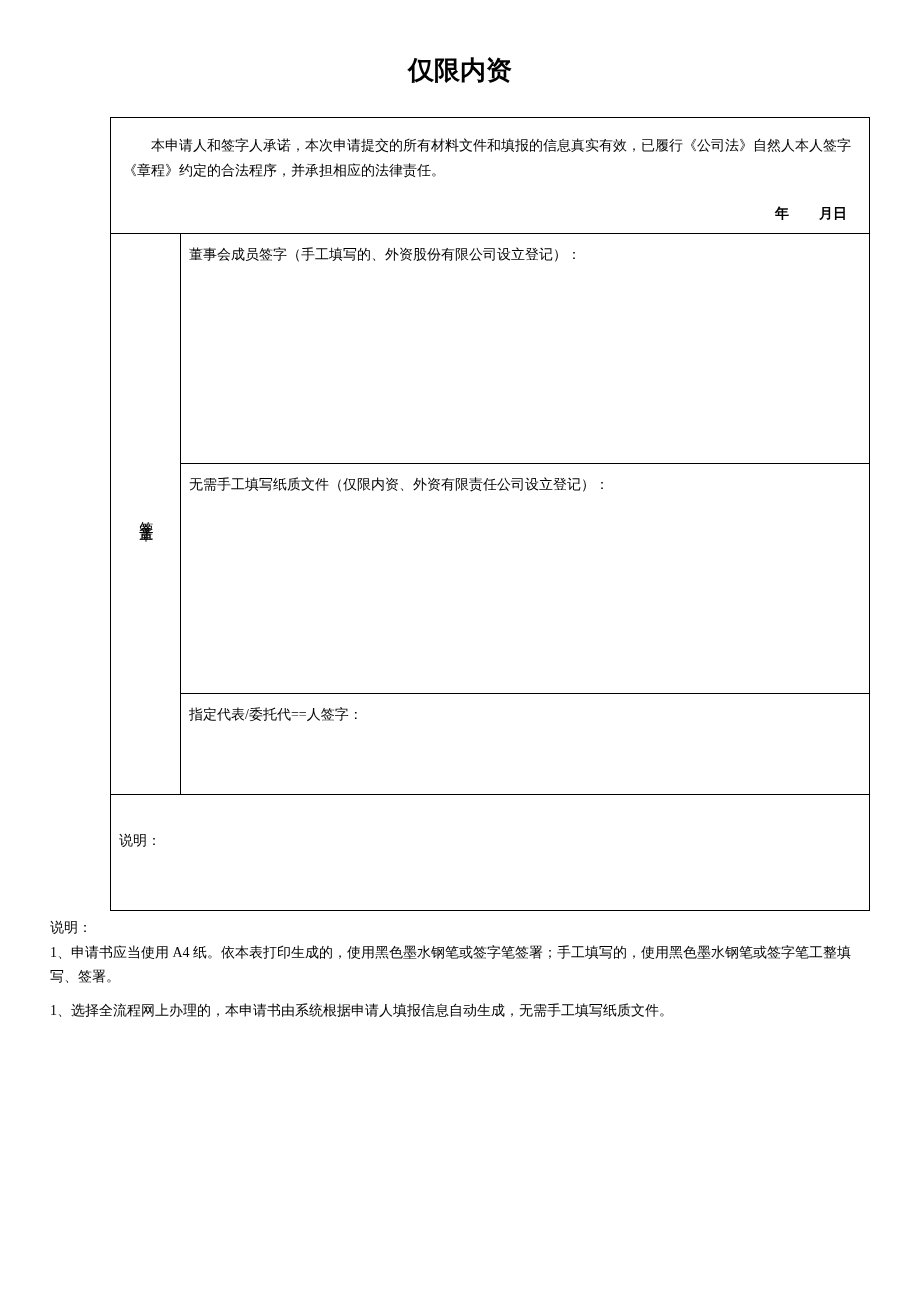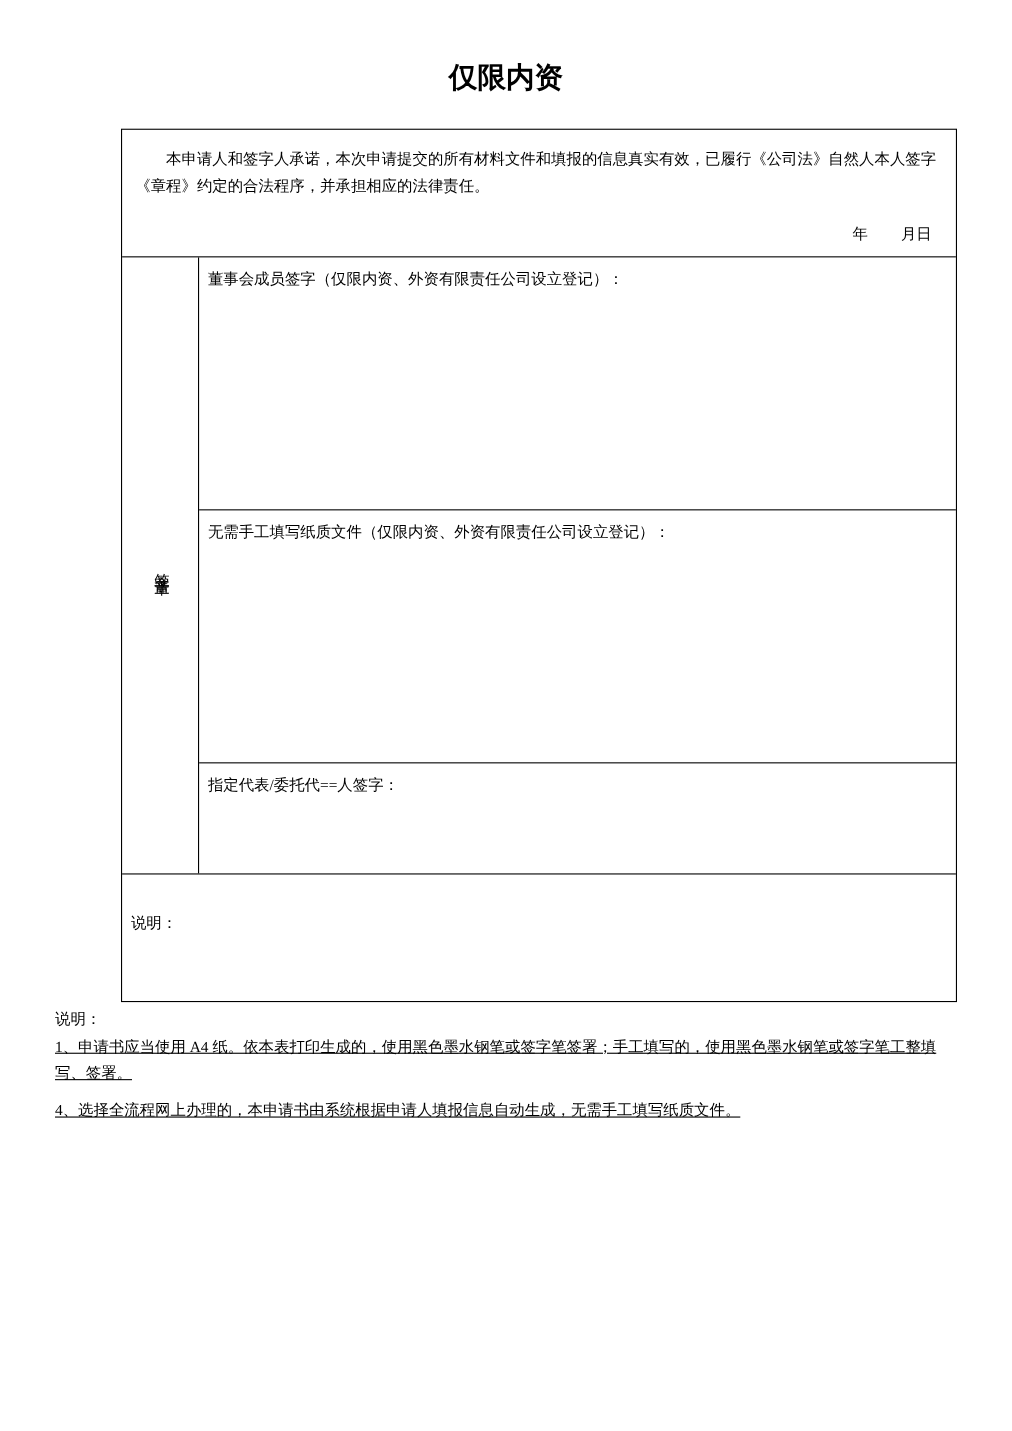--- a/index.html
+++ b/index.html
@@ -30,20 +30,21 @@
       border-bottom: 1px solid #000;
     }
     .commitment-text {
       text-indent: 2em;
       line-height: 1.8;
     }
     .date-line {
       text-align: right;
       margin-top: 20px;
       padding-right: 10px;
+      font-weight: bold;
     }
     .date-line .year-gap {
       display: inline-block;
       width: 30px;
     }
     .signature-area {
       display: flex;
       border-bottom: 1px solid #000;
     }
     .side-label {
@@ -91,21 +92,20 @@
     }
     .footer-notes {
       margin-top: 6px;
     }
     .footer-notes .note-title {
       margin-bottom: 2px;
     }
     .footer-notes .note-item {
       margin-bottom: 10px;
       line-height: 1.7;
-      text-decoration: underline;
     }
   </style>
 </head>
 <body>
 
 <div class="title">仅限内资</div>
 
 <div class="main-box">
 
   <div class="commitment-section">
@@ -114,34 +114,34 @@
       <span>年</span><span class="year-gap"></span><span>月日</span>
     </div>
   </div>
 
   <div class="signature-area">
     <div class="side-label">
       <span class="vertical-text">签字盖章</span>
     </div>
     <div class="signature-rows">
       <div class="sig-row r2">
-        <span>董事会成员签字（仅限内资、外资有限责任公司设立登记）：</span>
+        <span>董事会成员签字（手工填写的、外资股份有限公司设立登记）：</span>
       </div>
       <div class="sig-row r3">
         <span>无需手工填写纸质文件（仅限内资、外资有限责任公司设立登记）：</span>
       </div>
       <div class="sig-row r4">
         <span>指定代表/委托代==人签字：</span>
       </div>
     </div>
   </div>
 
   <div class="explanation-section">
     <div class="exp-title">说明：</div>
   </div>
 
 </div>
 
 <div class="footer-notes">
   <div class="note-title">说明：</div>
   <div class="note-item">1、申请书应当使用 A4 纸。依本表打印生成的，使用黑色墨水钢笔或签字笔签署；手工填写的，使用黑色墨水钢笔或签字笔工整填写、签署。</div>
-  <div class="note-item">4、选择全流程网上办理的，本申请书由系统根据申请人填报信息自动生成，无需手工填写纸质文件。</div>
+  <div class="note-item">1、选择全流程网上办理的，本申请书由系统根据申请人填报信息自动生成，无需手工填写纸质文件。</div>
 </div>
 
 </body></html>

